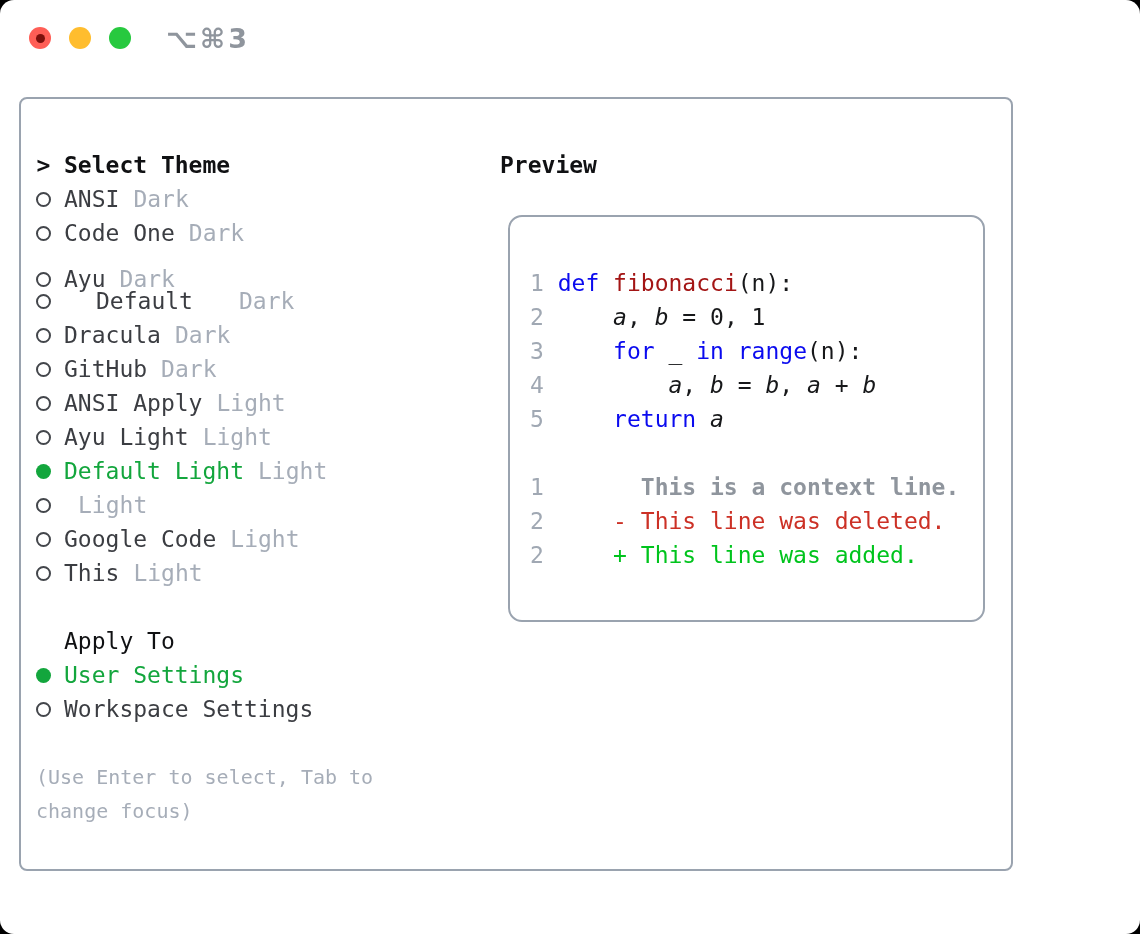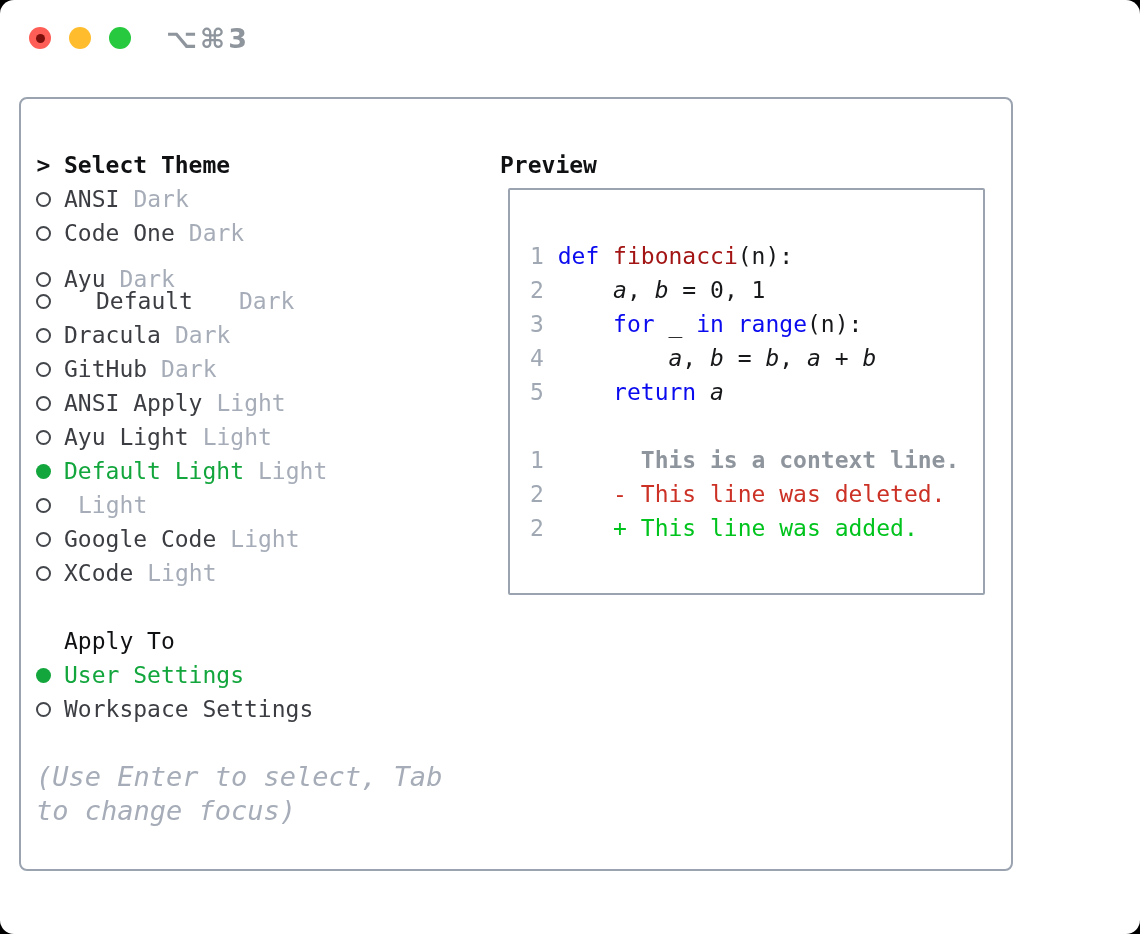--- a/index.html
+++ b/index.html
@@ -32,26 +32,26 @@
   .marker{width:15px; margin-right:13px; flex:none; display:flex; align-items:center; justify-content:center;}
   .circle{width:15px; height:15px; border-radius:50%; border:2px solid #43464b; box-sizing:border-box;}
   .selected .circle{border:none; background:var(--green);}
   .prompt{color:var(--header); font-weight:bold; font-size:23px;}
   .hdr-label{font-weight:bold; color:var(--header);}
   .item-label{color:var(--item);}
   .selected .item-label{color:var(--green);}
   .tag{color:var(--gray); margin-left:14px;}
   .subhdr-label{color:var(--header);}
   .help{position:absolute; left:36px; top:760px; width:420px;
-    font-size:27px; line-height:34px; color:var(--gray);font-style:italic;}
+    font-size:20px; line-height:34px; color:var(--gray);}
   
   .preview-title{position:absolute; left:500px; top:148px; height:34px; display:flex; align-items:center;
     font-size:23px; font-weight:bold; color:var(--header);}
-  .preview-pane{position:absolute; left:508px; top:188px; width:477px; height:407px;
-    border:2px solid var(--border); border-radius:2px; box-sizing:border-box; background:#fff;}
+  .preview-pane{position:absolute; left:508px; top:215px; width:477px; height:407px;
+    border:2px solid var(--border); border-radius:14px; box-sizing:border-box; background:#fff;}
   .code{position:absolute; left:20px; top:49px; font-size:23px; line-height:34px; white-space:pre;}
   .code-line{height:34px;}
   .ln{color:var(--lnum);}
   .tok-kw{color:var(--kw);}
   .tok-fn{color:var(--fn);}
   .tok-pl{color:var(--plain);}
   .tok-var{color:var(--plain); font-style:italic;}
   .tok-ctx{color:var(--ctx);font-weight:bold;}
   .tok-del{color:var(--del);}
   .tok-add{color:var(--add);}
@@ -125,21 +125,21 @@
     <span class="marker"><span class="circle"></span></span>
     <span class="tag">Light</span>
   </div>
       <div class="row" style="top: 522px;">
     <span class="marker"><span class="circle"></span></span>
     <span class="item-label">Google Code</span>
     <span class="tag">Light</span>
   </div>
       <div class="row" style="top: 556px;">
     <span class="marker"><span class="circle"></span></span>
-    <span class="item-label">XCode</span>
+    <span class="item-label">This</span>
     <span class="tag">Light</span>
   </div>
     </div>
 
   <div class="row" style="top:624px">
     <span class="marker"></span>
     <span class="subhdr-label">Apply To</span>
   </div>
 
   <div id="apply-list">

